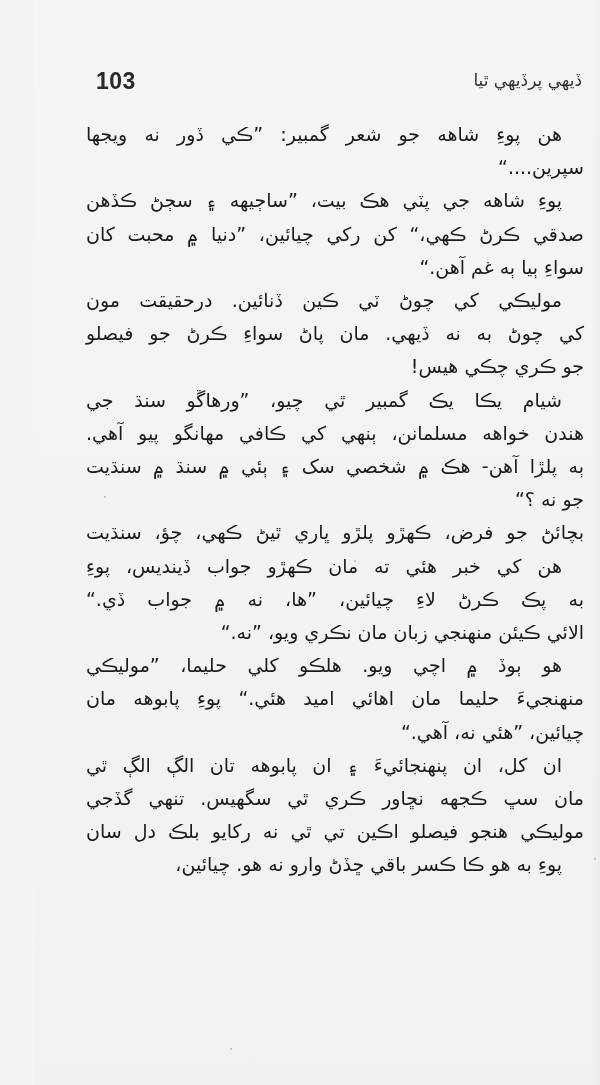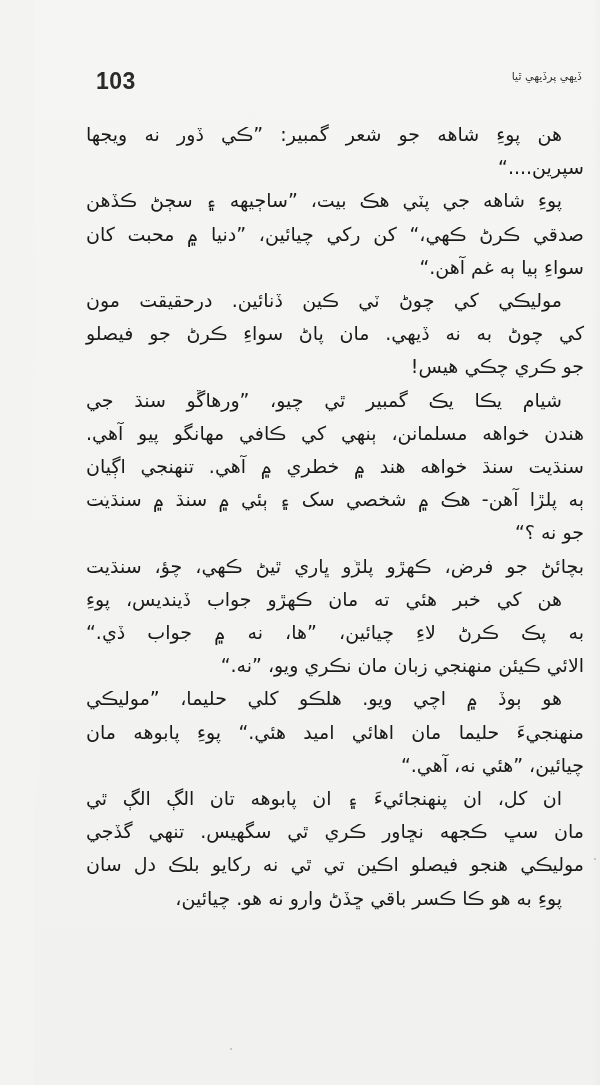--- a/index.html
+++ b/index.html
@@ -33,21 +33,21 @@
     font-weight: bold;
     color: #2a2a2a;
     letter-spacing: 0.5px;
   }
   .running-head {
     position: absolute;
     right: 52px;
     top: 70px;
     direction: rtl;
     font-family: "DejaVu Sans", sans-serif;
-    font-size: 11px;
+    font-size: 17px;
     color: #333;
   }
   .body-text {
     position: absolute;
     left: 52px;
     right: 50px;
     top: 118px;
     direction: rtl;
     font-family: "DejaVu Sans", sans-serif;
     font-size: 19px;
@@ -99,21 +99,20 @@
 
     <p class="para">
       <span class="line first">موليڪي کي چوڻ ٽي ڪين ڏنائين. درحقيقت مون</span>
       <span class="line">کي چوڻ به نه ڏيهي. مان پاڻ سواءِ ڪرڻ جو فيصلو</span>
       <span class="line last">جو ڪري چڪي هيس!</span>
     </p>
 
     <p class="para">
       <span class="line first">شيام يڪا يڪ گمبير ٿي چيو، ”ورهاڱو سنڌ جي</span>
       <span class="line">هندن خواهه مسلمانن، ٻنهي کي ڪافي مهانگو پيو آهي.</span>
-      <span class="line">سنڌيت سنڌ خواهه هند ۾ خطري ۾ آهي. تنهنجي اڳيان</span>
       <span class="line">ٻه پلڙا آهن- هڪ ۾ شخصي سک ۽ ٻئي ۾ سنڌ ۾ سنڌيت</span>
       <span class="line last">جو نه ؟“</span>
       <span class="line">بچائڻ جو فرض، ڪهڙو پلڙو ڀاري ٿيڻ ڪهي، چؤ، سنڌيت</span>
     </p>
 
     <p class="para">
       <span class="line first">هن کي خبر هئي ته مان ڪهڙو جواب ڏينديس، پوءِ</span>
       <span class="line">به پڪ ڪرڻ لاءِ چيائين، ”ها، نه ۾ جواب ڏي.“</span>
       <span class="line last">الائي ڪيئن منهنجي زبان مان نڪري ويو، ”نه.“</span>
     </p>

